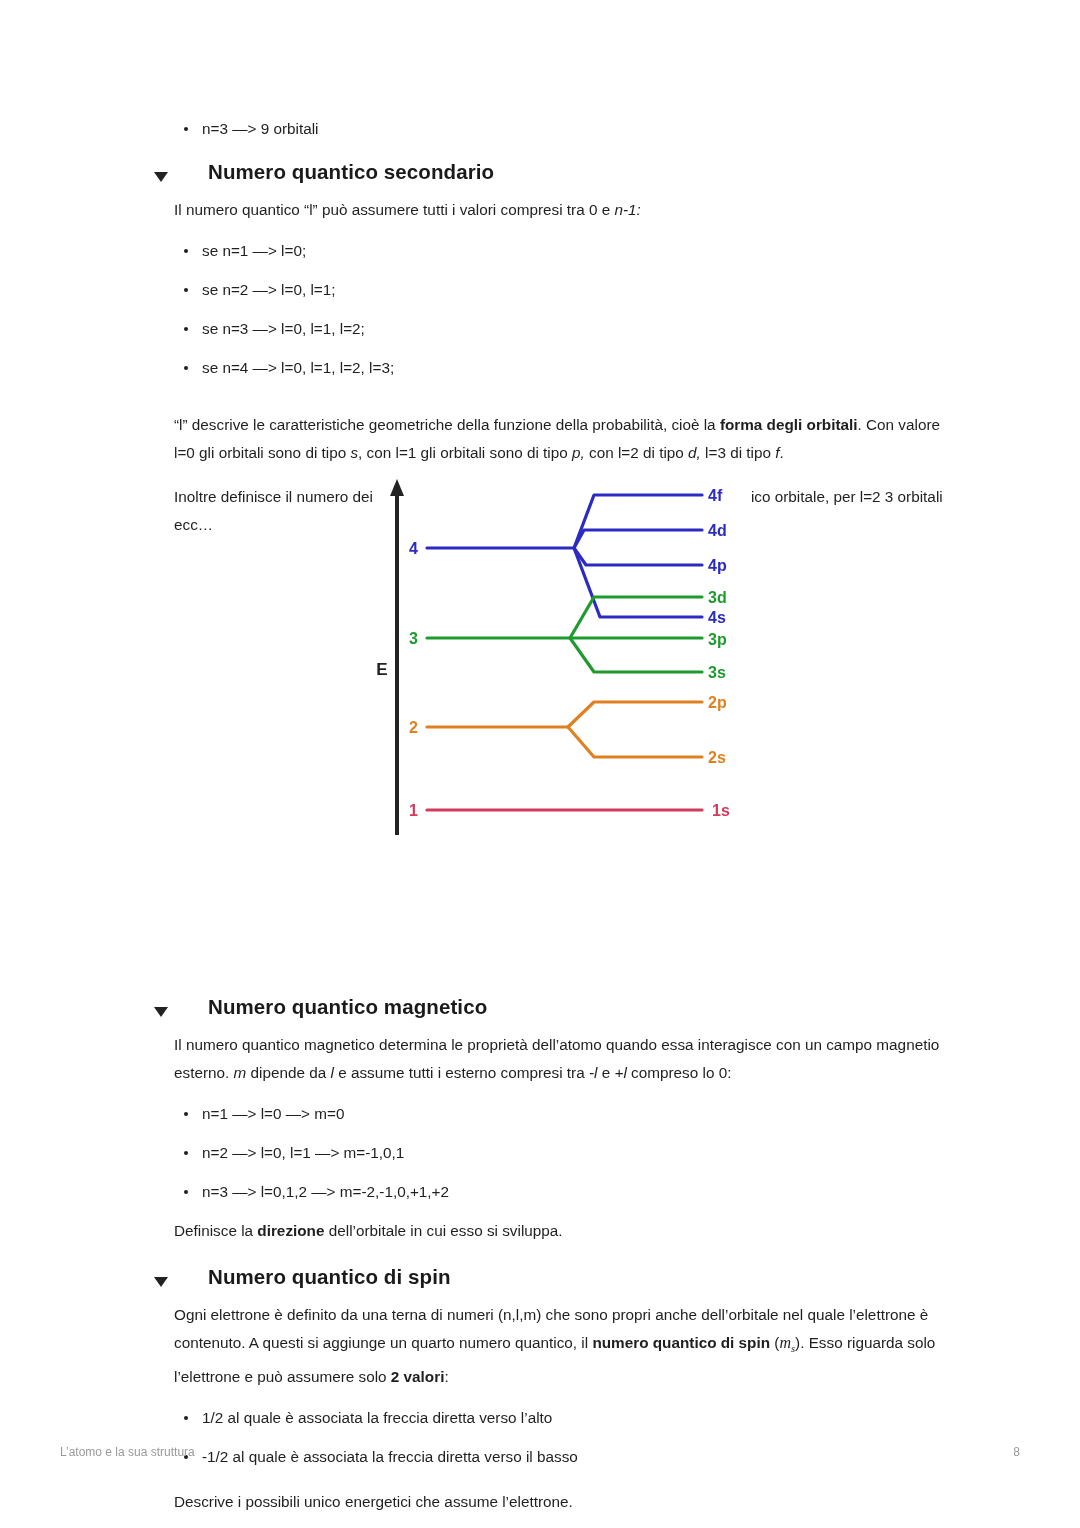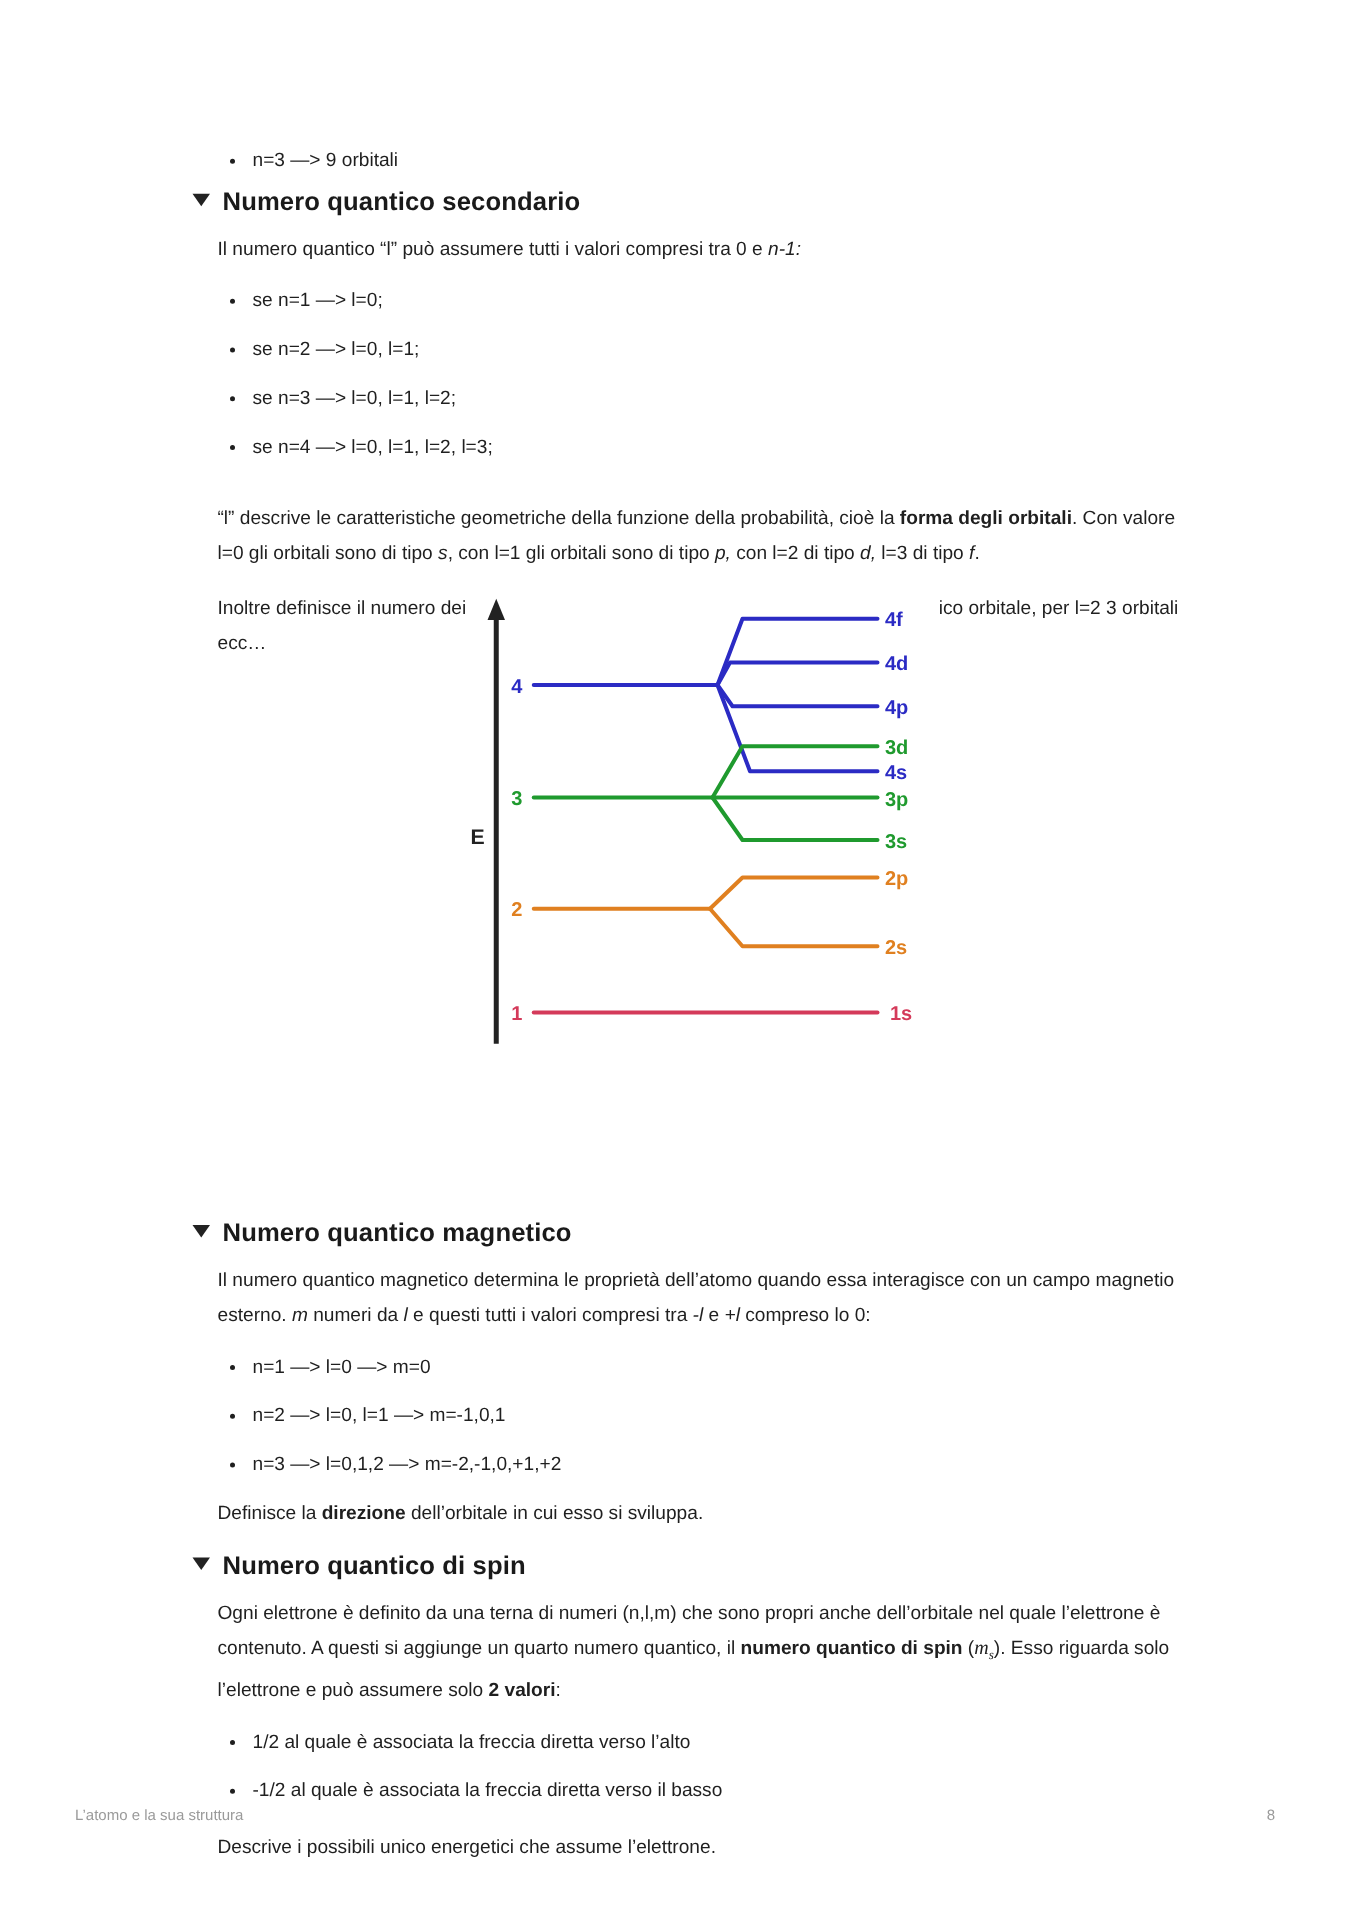--- a/index.html
+++ b/index.html
@@ -24,23 +24,24 @@
   .content {
     position: absolute;
     left: 150px;
     top: 118px;
     width: 810px;
   }
 
   
   .section-heading {
     display: flex;
-    align-items: center;
-    margin: 10px 0 12px 0;
+    align-items: flex-end;
+    margin: 20px 0 12px 0;
     margin-left: 4px;
+    gap: 30px;
   }
   .tri {
     width: 0; height: 0;
     border-left: 7px solid transparent;
     border-right: 7px solid transparent;
     border-top: 10px solid #222222;
     margin-right: 10px;
     position: relative;
     top: -2px;
     flex: 0 0 auto;
@@ -154,21 +155,21 @@
 
     <p class="para">Inoltre definisce il numero dei sottolivelli di energia di un orbitale. Se l=0 si avrà un unico orbitale, per l=2  3 orbitali ecc…</p>
 
     <div style="height:420px"></div>
 
     <div class="section-heading">
       <span class="tri"></span>
       <h2>Numero quantico magnetico</h2>
     </div>
 
-    <p class="para"><span>Il numero quantico magnetico determina le proprietà dell’atomo quando essa interagisce con un campo magnetio esterno. </span><i>m</i><span> numeri da </span><i>l</i><span> e questi tutti i valori compresi tra </span><i>-l</i><span> e </span><i>+l</i><span>  compreso lo 0:</span></p>
+    <p class="para"><span>Il numero quantico magnetico determina le proprietà dell’atomo quando essa interagisce con un campo magnetio esterno. </span><i>m</i><span> dipende da </span><i>l</i><span> e assume tutti i esterno compresi tra </span><i>-l</i><span> e </span><i>+l</i><span>  compreso lo 0:</span></p>
 
     <ul class="blist">
       <li>n=1 —&gt; l=0 —&gt; m=0</li>
       <li>n=2 —&gt; l=0, l=1 —&gt; m=-1,0,1</li>
       <li>n=3 —&gt; l=0,1,2 —&gt; m=-2,-1,0,+1,+2</li>
     </ul>
 
     <p class="para" style="margin-top:10px"><span>Definisce la </span><b>direzione</b><span> dell’orbitale in cui esso si sviluppa.</span></p>
 
     <div class="section-heading">

